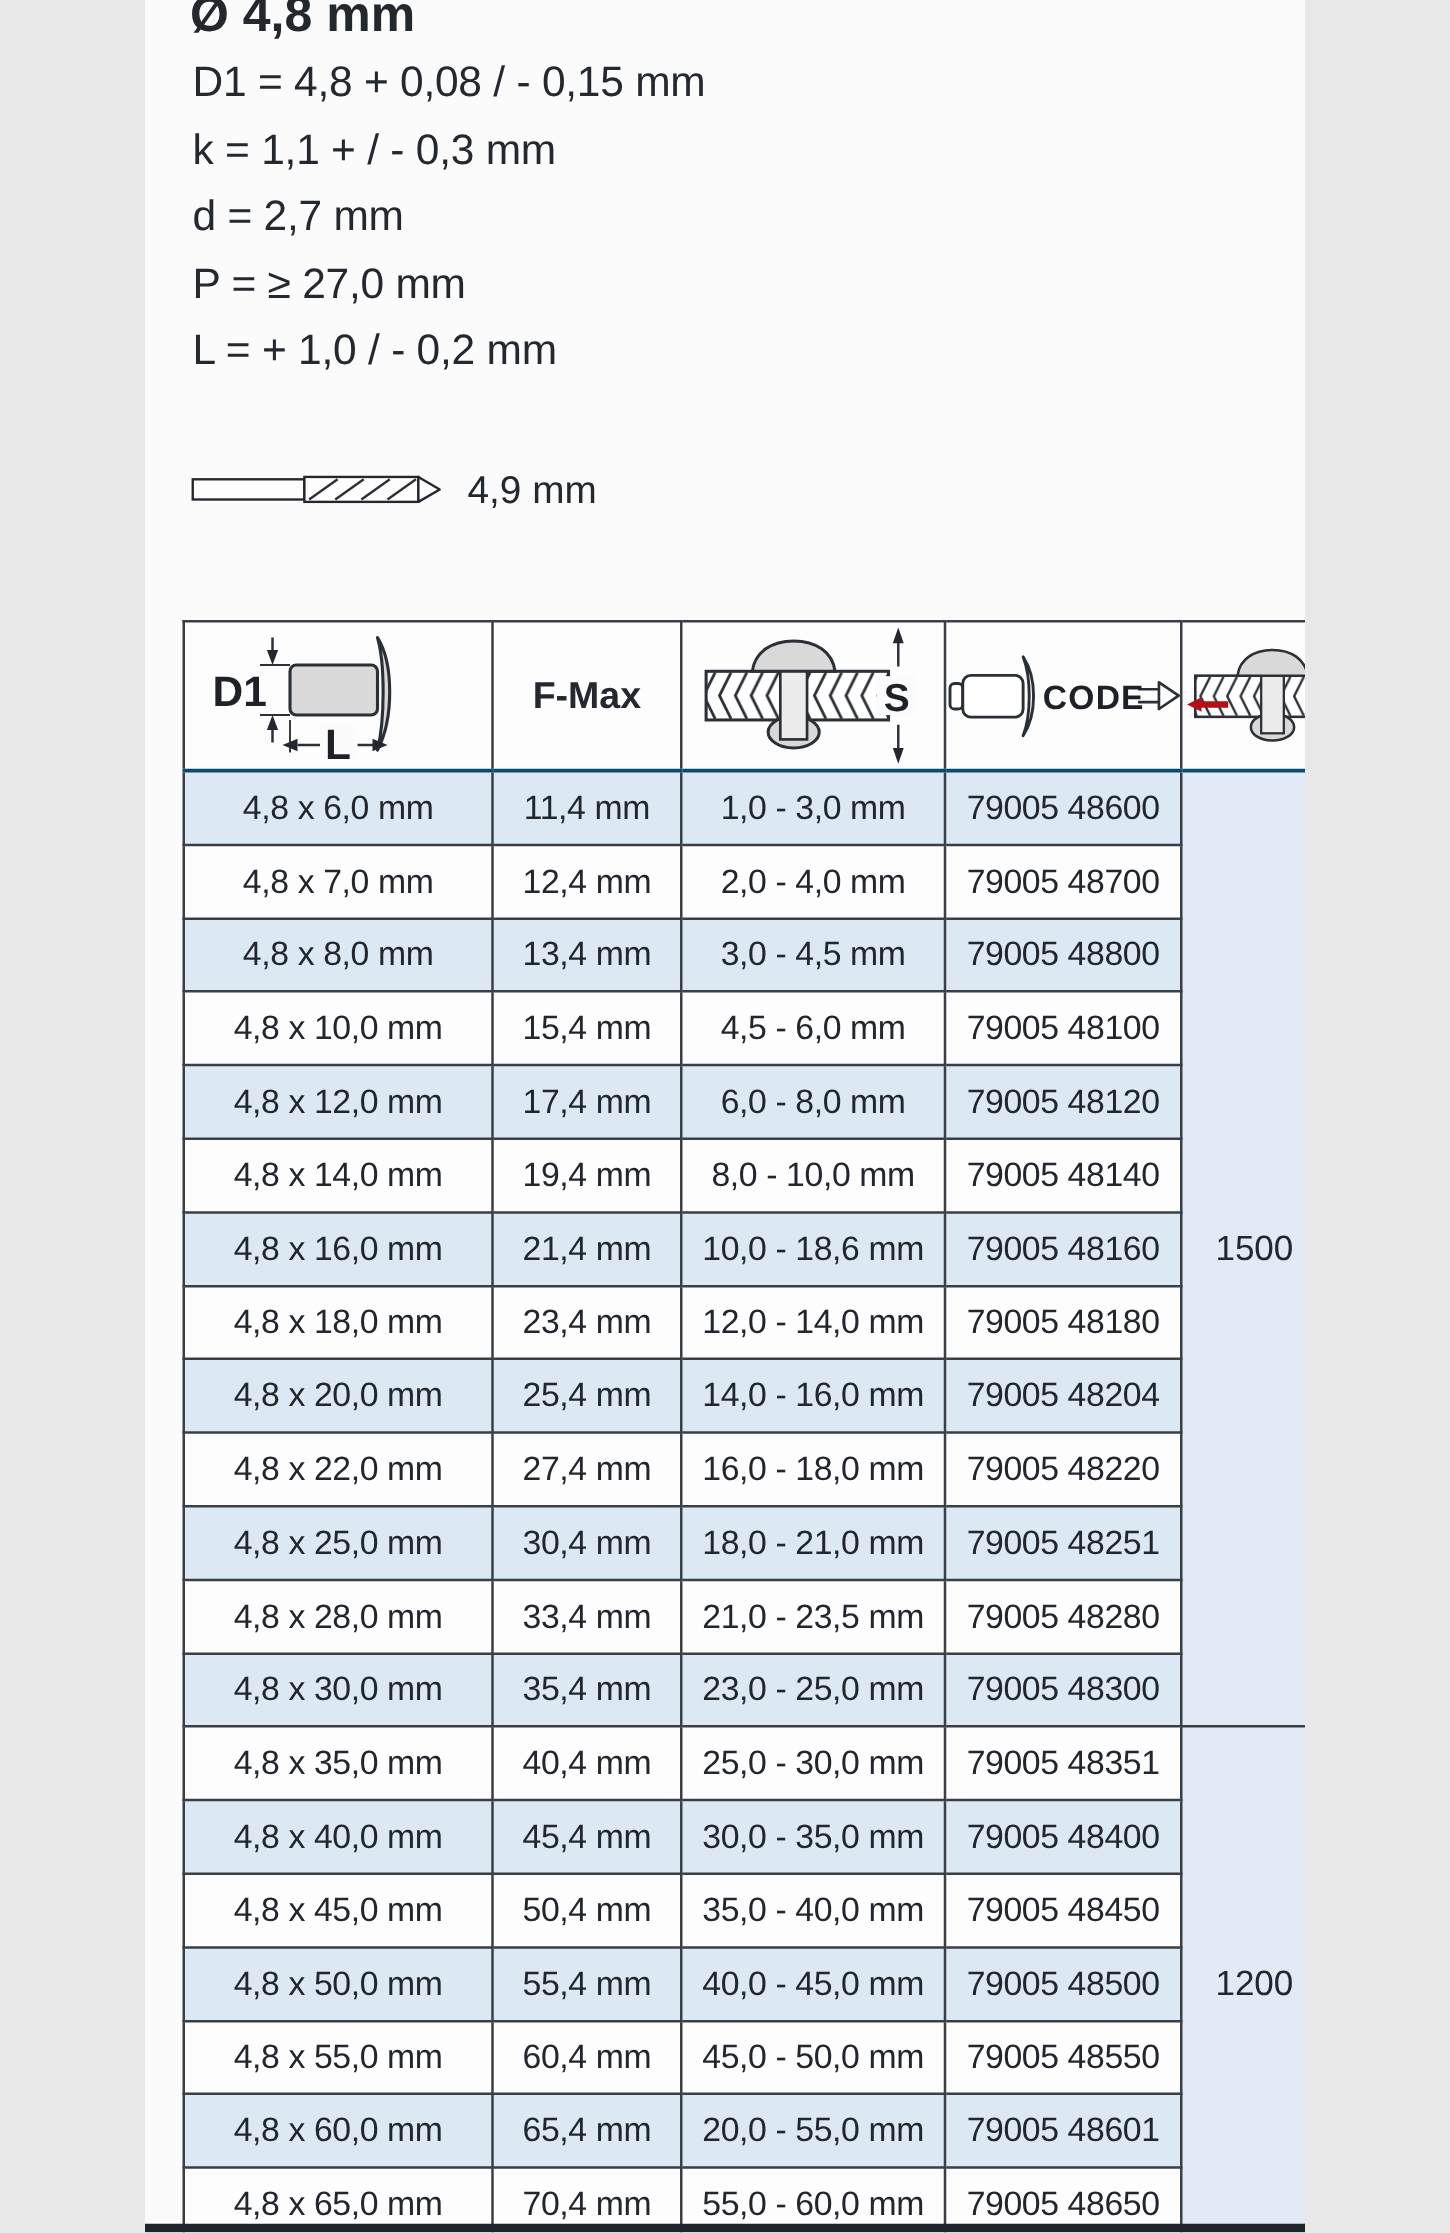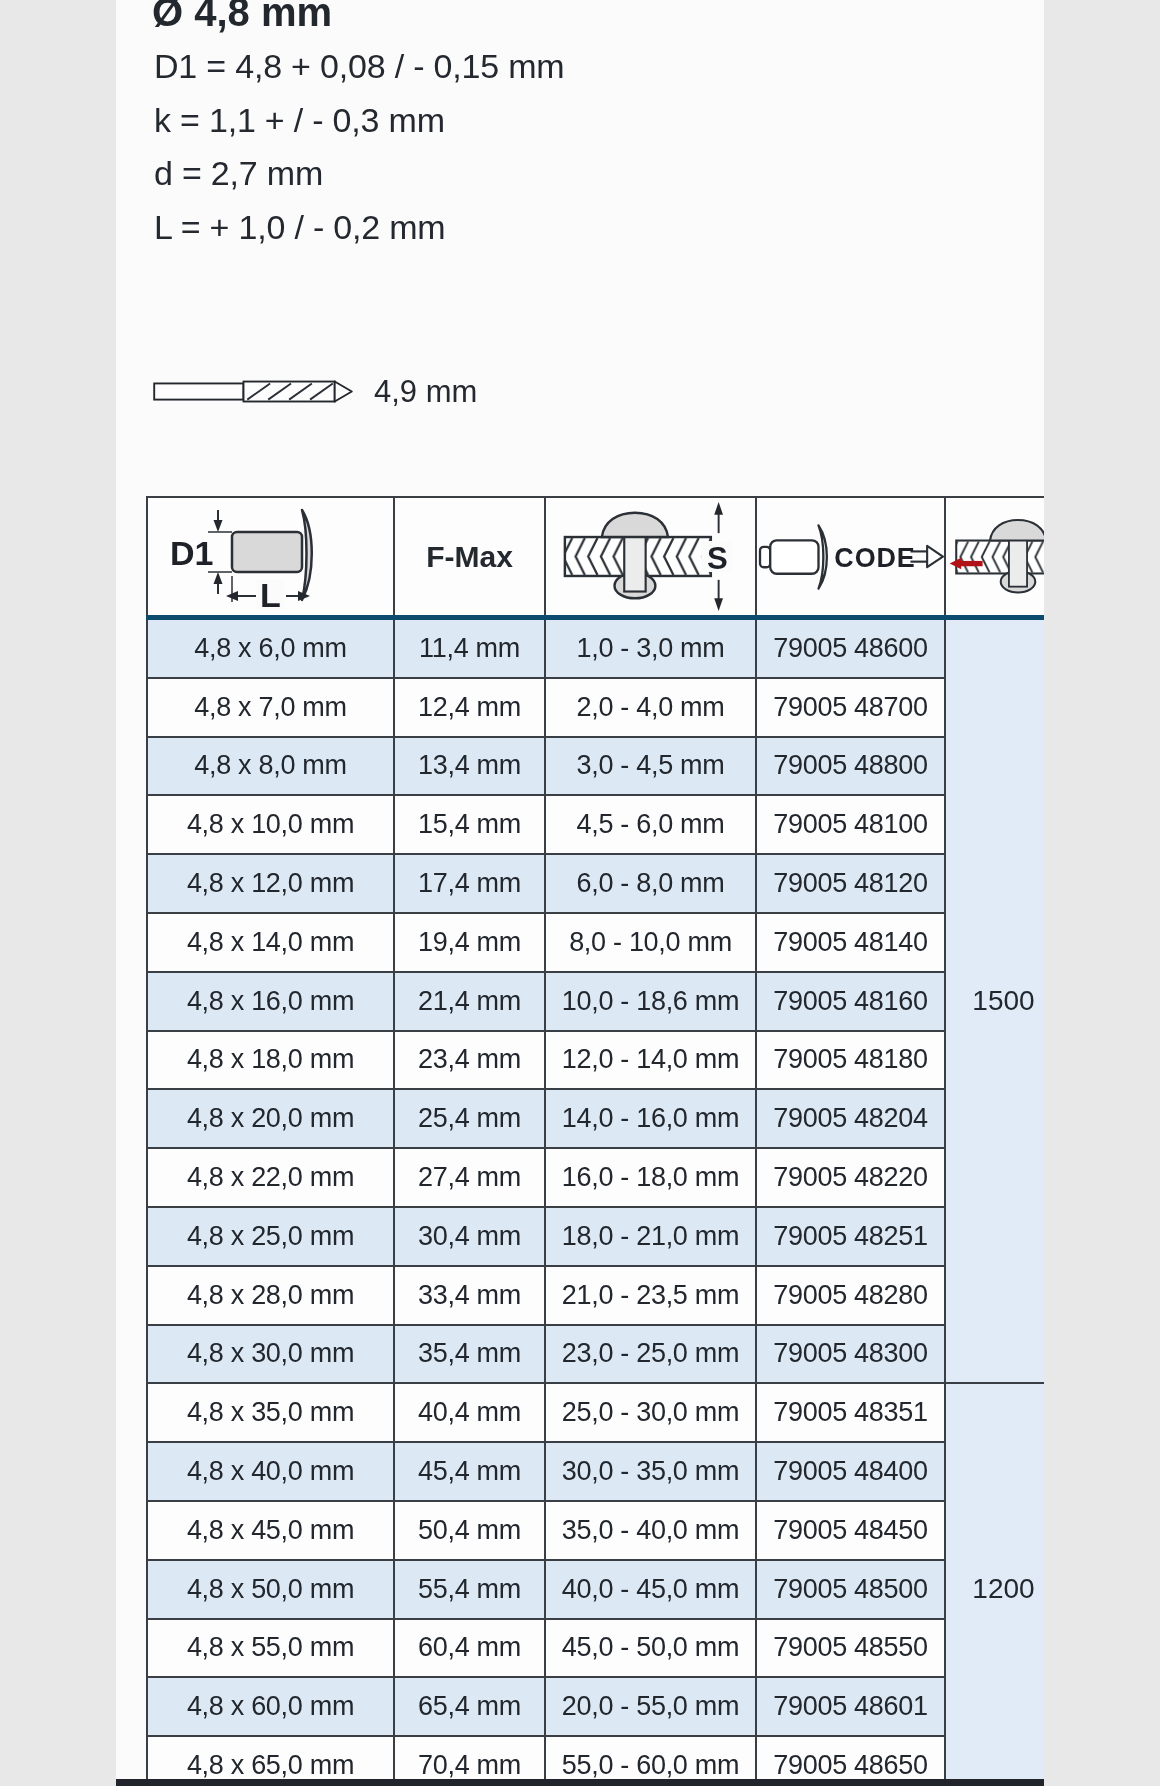--- a/index.html
+++ b/index.html
@@ -24,21 +24,21 @@
 
   table.spec {
     position:absolute; left:30px; top:496px; width:1073px;
     border-collapse:collapse; table-layout:fixed;
   }
   table.spec th, table.spec td {
     border:2px solid #3a3f45; padding:0;
     text-align:center; vertical-align:middle;
   }
   table.spec thead th {
-    height:113px; background:#fdfdfe; border-bottom:5px solid #0c4a6e;
+    height:113px; background:#fdfdfe; border-bottom:3px solid #0c4a6e;
   }
   table.spec tbody td {
     height:56.8px; background:#fdfdfe;
     font-size:27px; letter-spacing:-0.3px; color:#22262d;
   }
   table.spec tbody tr.alt td { background:#dce9f5; }
   table.spec tbody tr td.merged { background:#e0ebf7; font-size:28px; letter-spacing:0;margin-left:44px; }
   .fmax-label { font-size:30px; color:#24282f;margin-top:32px; }
 
   svg { display:block; }
@@ -61,20 +61,21 @@
       </pattern>
     </defs>
   </svg>
 
   <h1 class="title">Ø 4,8 mm</h1>
 
   <div class="specs">
     <div>D1 = 4,8 + 0,08 / - 0,15 mm</div>
     <div>k = 1,1 + / - 0,3 mm</div>
     <div>d = 2,7 mm</div>
+    <div>P = ≥ 27,0 mm</div>
     <div>L = + 1,0 / - 0,2 mm</div>
   </div>
 
   <div class="drill-row">
     <svg viewBox="0 0 212 40" width="206" height="38">
       <rect x="2" y="11" width="94" height="17" fill="#fdfdfd" stroke="#24282e" stroke-width="2"></rect>
       <rect x="96" y="9" width="96" height="21" fill="#fdfdfd" stroke="#24282e" stroke-width="2"></rect>
       <line class="ink" x1="100" y1="28" x2="124" y2="11" stroke-width="2"></line>
       <line class="ink" x1="122" y1="28" x2="146" y2="11" stroke-width="2"></line>
       <line class="ink" x1="144" y1="28" x2="168" y2="11" stroke-width="2"></line>

